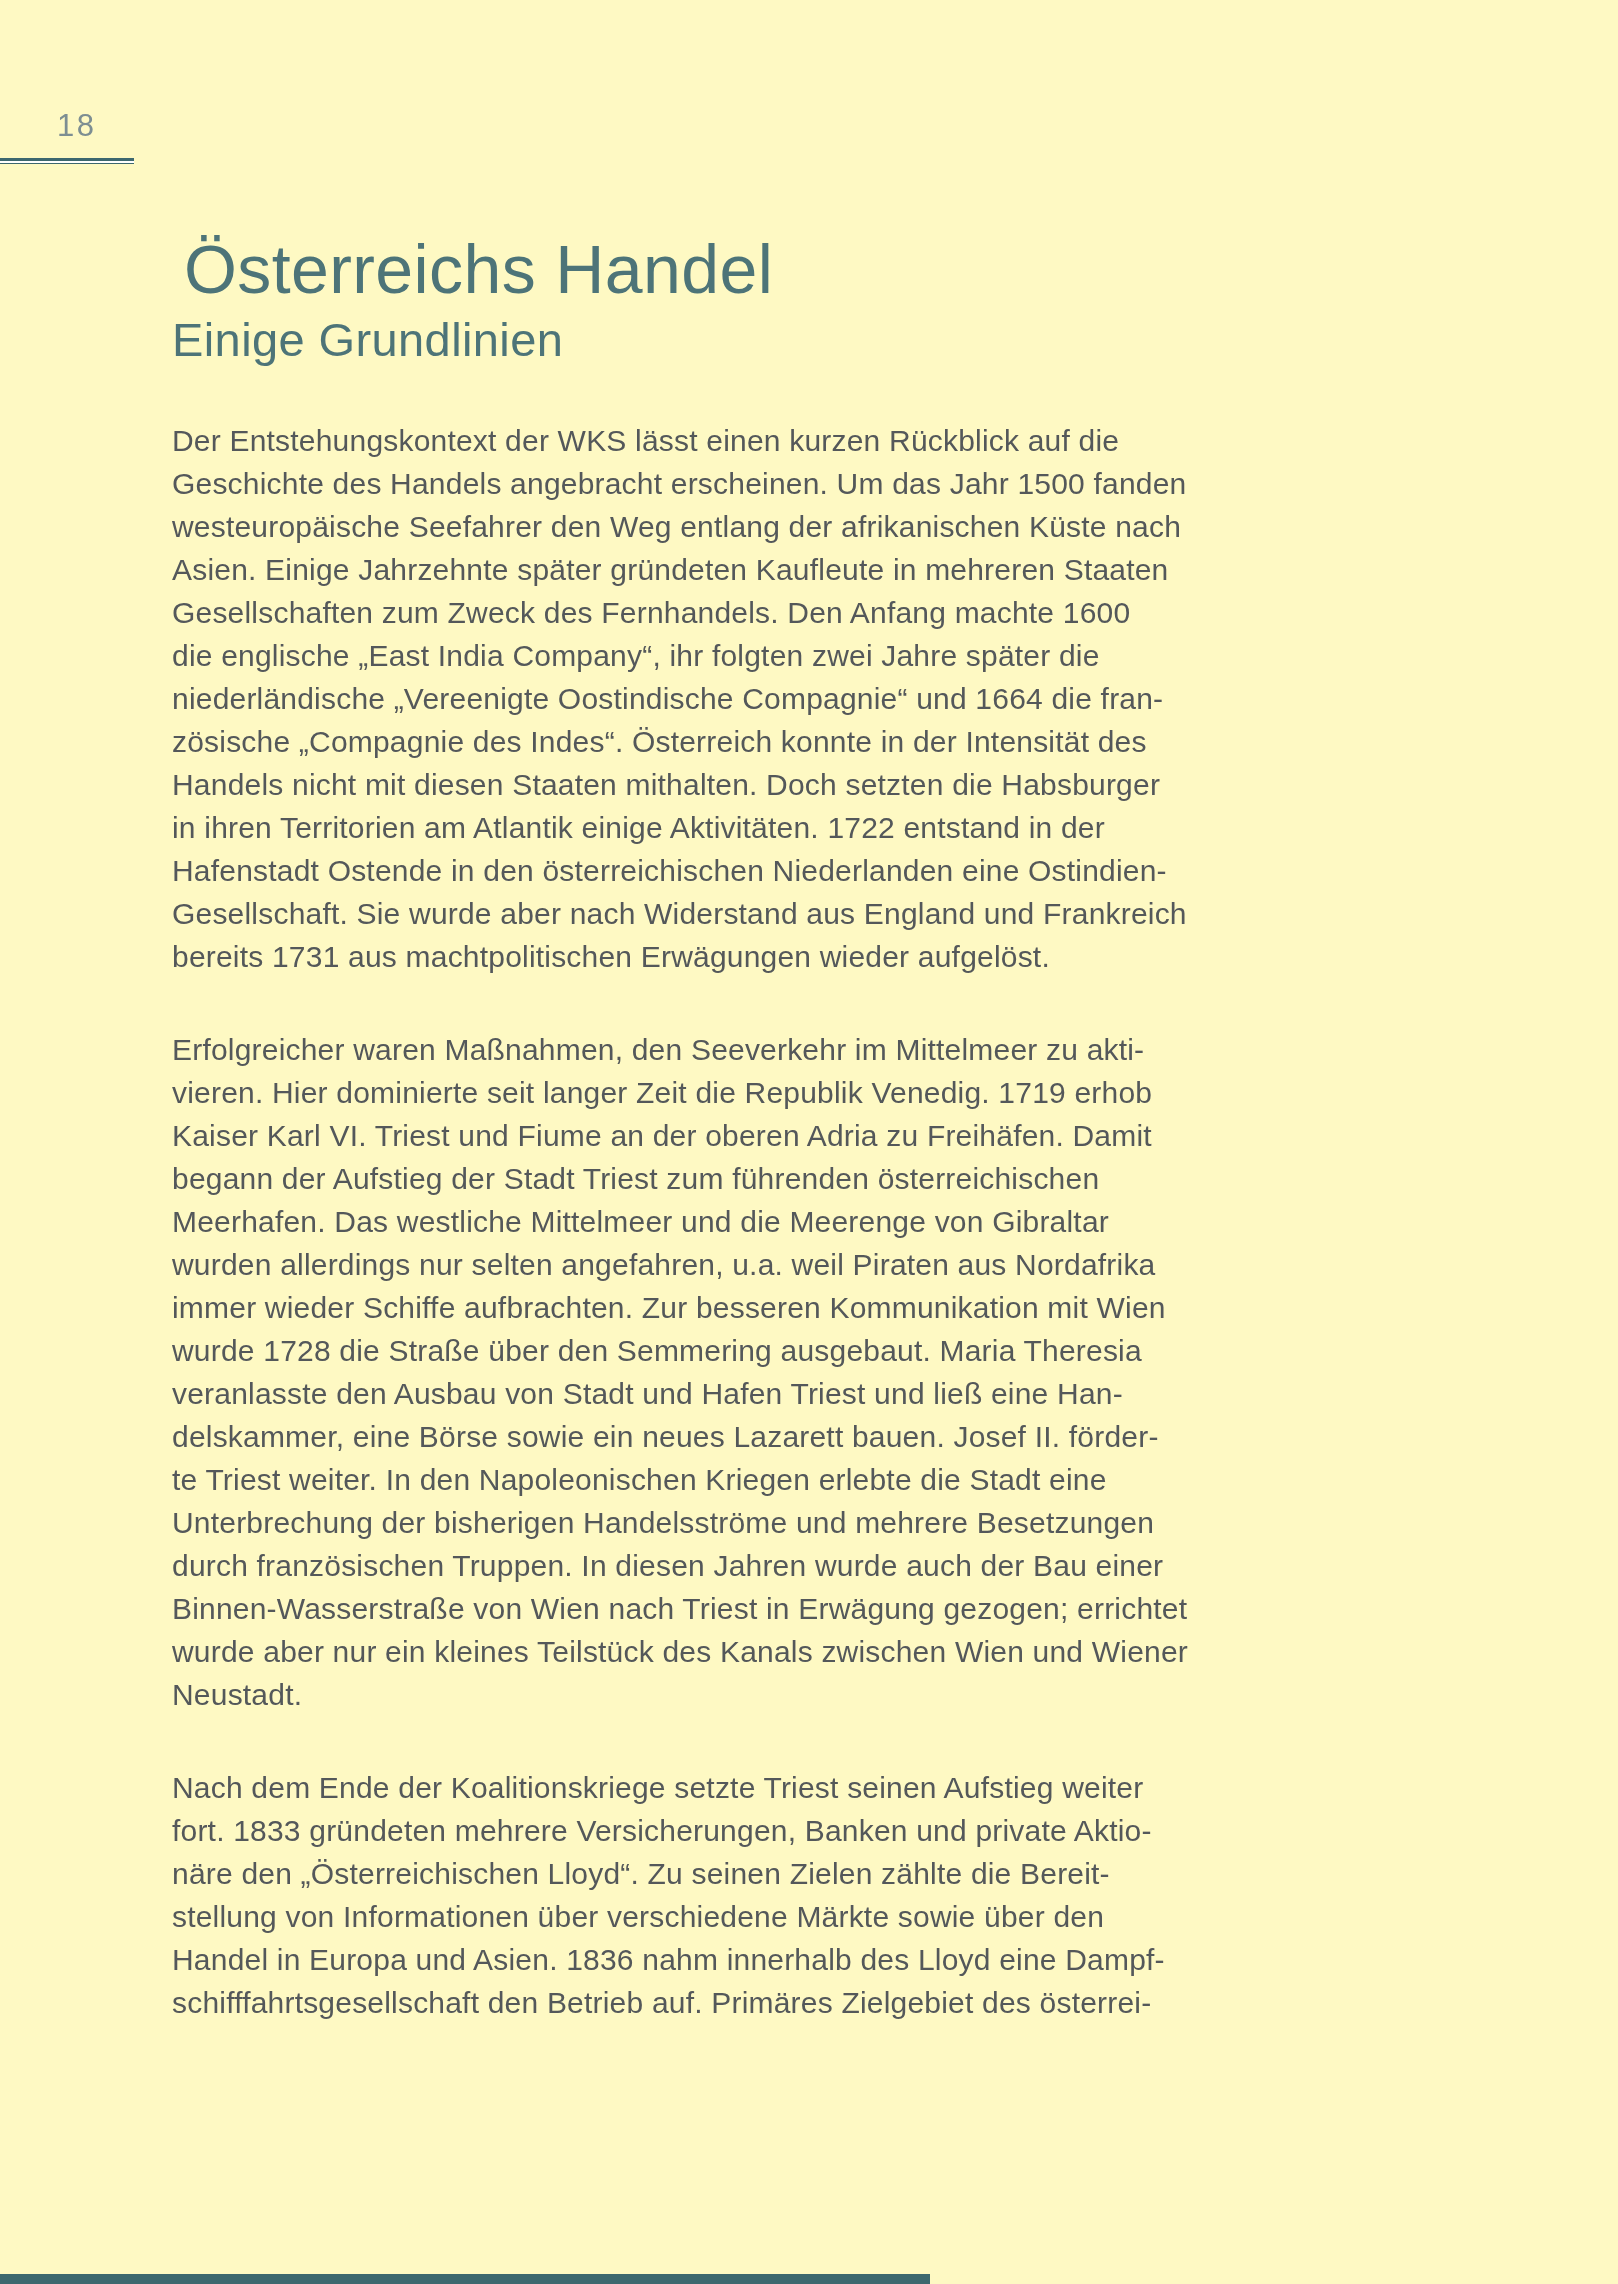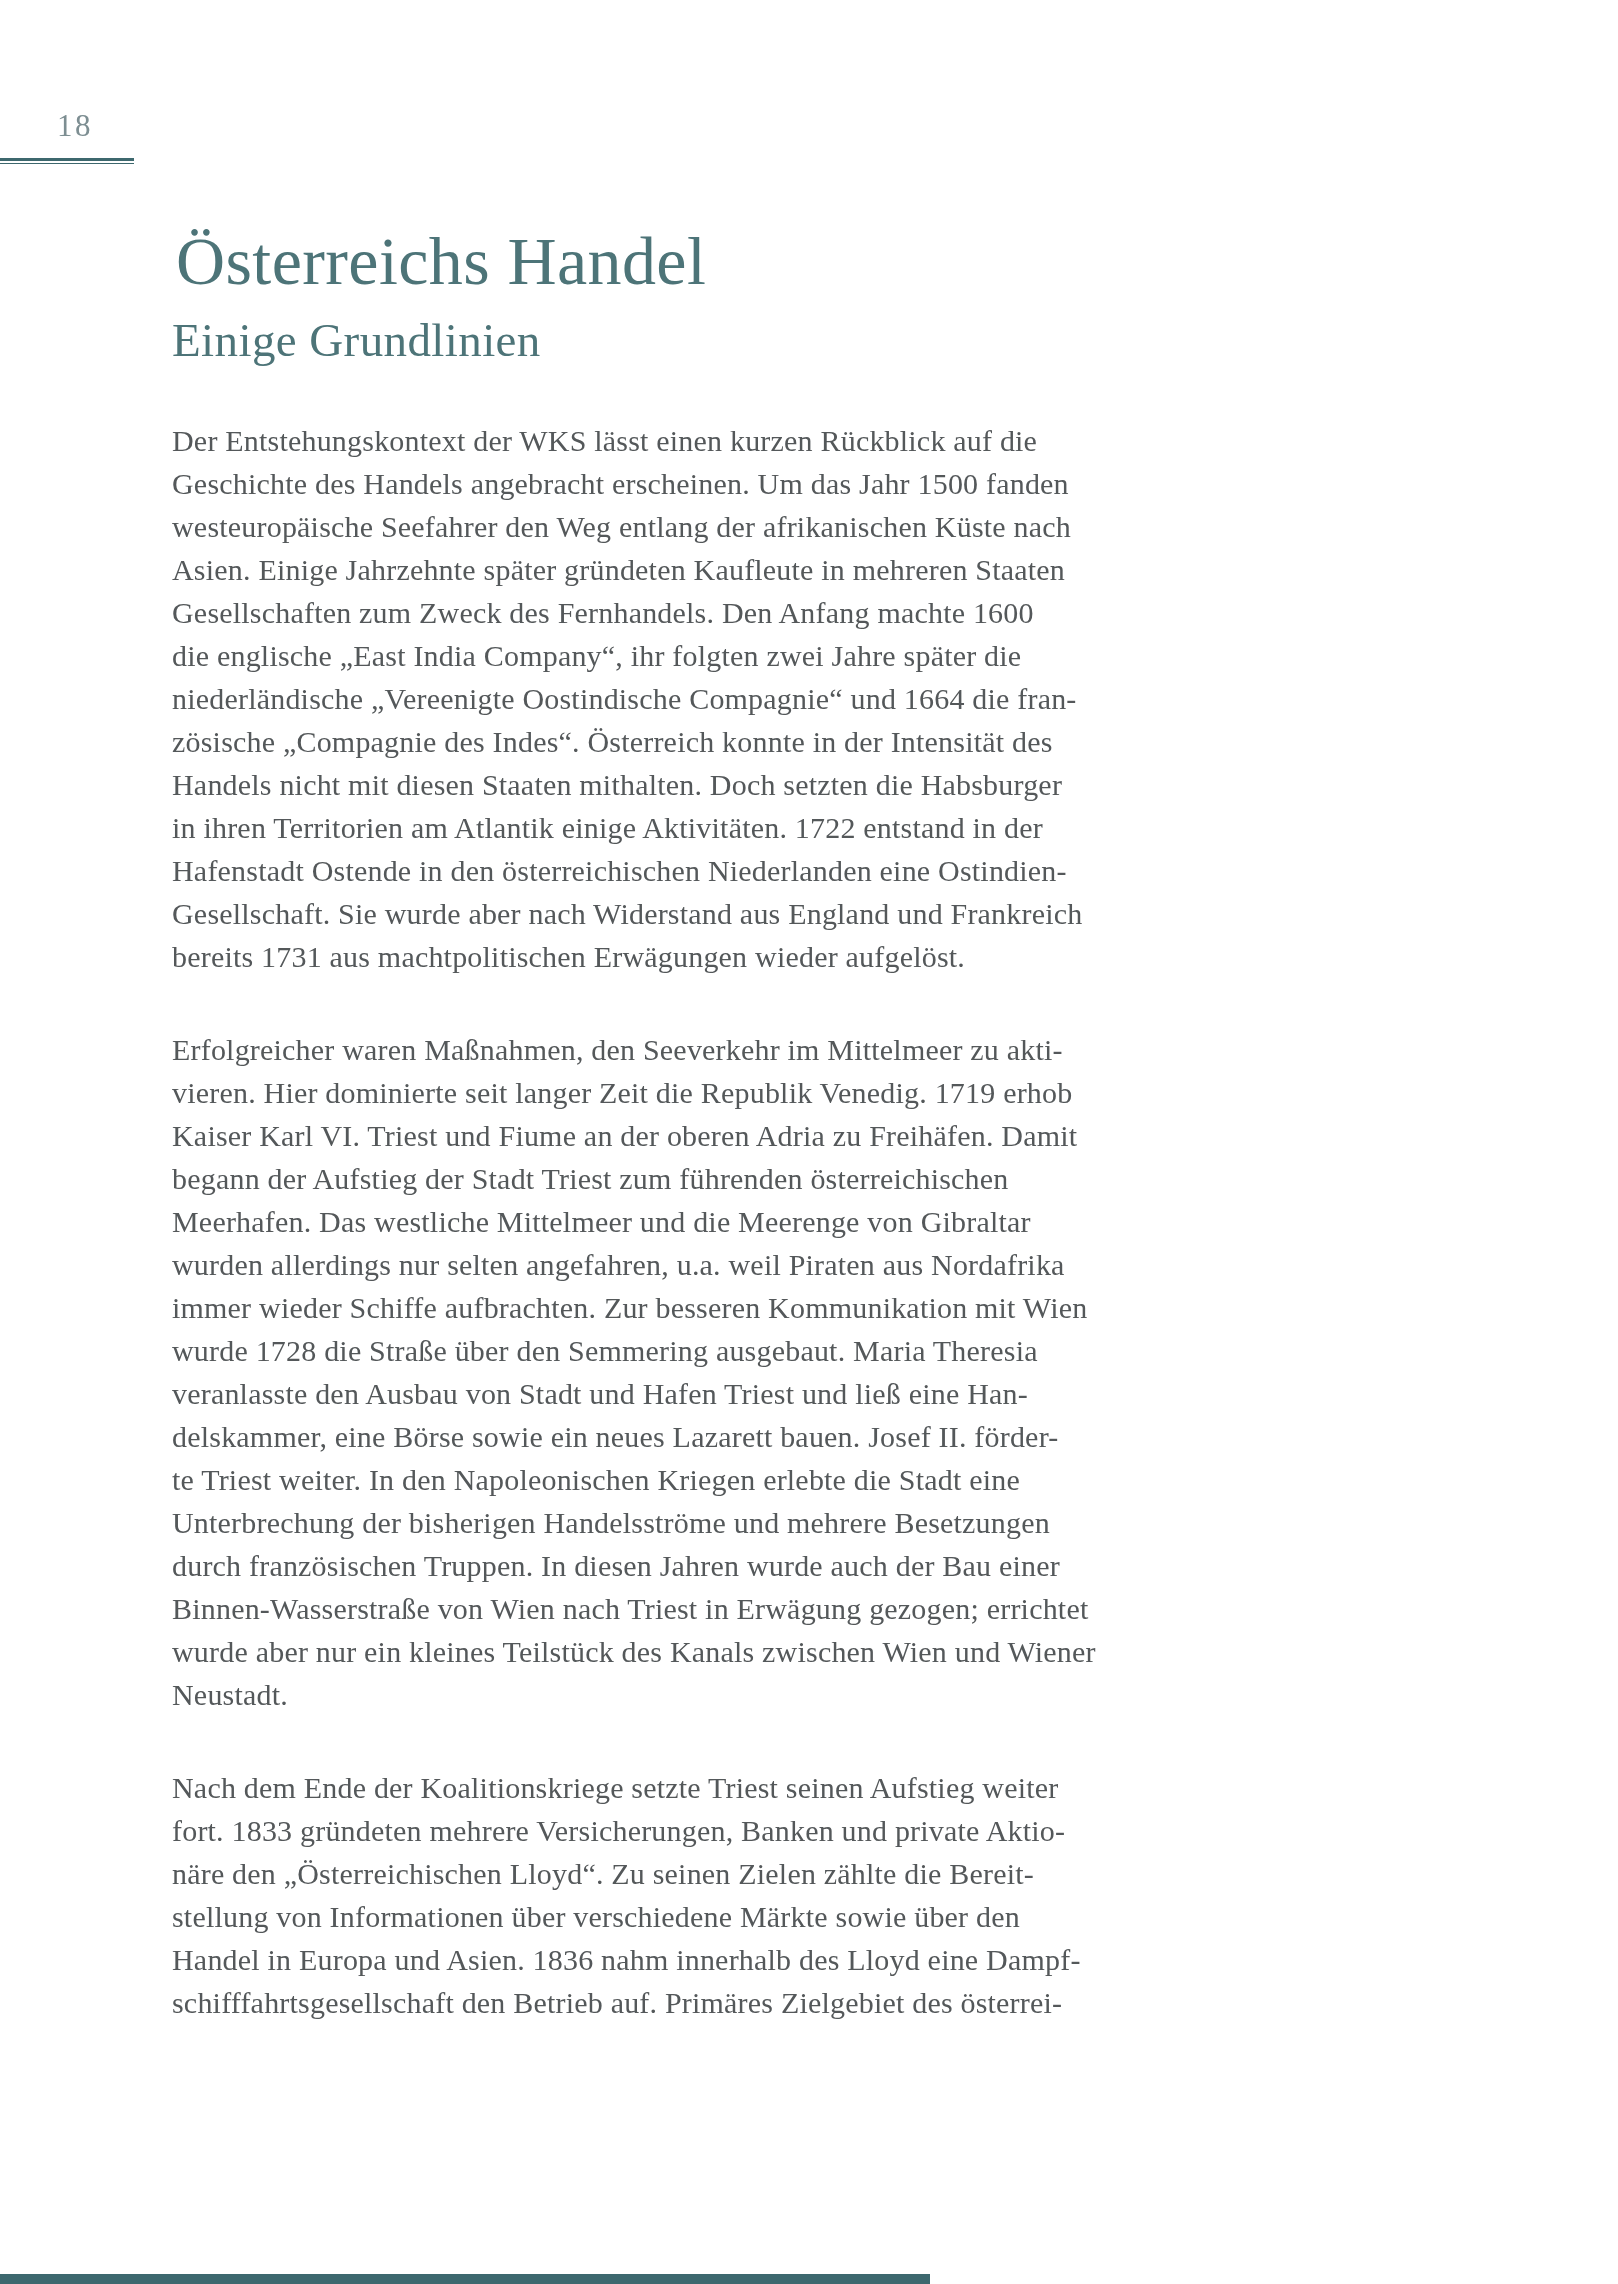--- a/index.html
+++ b/index.html
@@ -1,22 +1,22 @@
 <!DOCTYPE html>
 <html style="font-size:13px"><head>
 <meta charset="utf-8">
 <style>
   html, body { margin: 0; padding: 0; background: #e8e8e8; }
   .page {
     position: relative;
     width: 1618px;
     height: 2284px;
-    background: #ffffff;
+    background: #fef9c3;
     overflow: hidden;
-    font-family: Liberation Serif, serif;
+    font-family: Liberation Sans, sans-serif;
   }
   .page-number {
     position: absolute;
     left: 57px;
     top: 108px;
     font-size: 31px;
     font-weight: 300;
     letter-spacing: 2.4px;
     color: #7d8e92;
   }
@@ -28,21 +28,21 @@
     height: 2.4px;
     box-sizing: content-box;
     border-top: 3.2px solid #3d686e;
     border-bottom: 1.6px solid #3d686e;
     background: #ffffff;
   }
   .title {
     position: absolute;
     left: 172px;
     top: 218px;
-    margin: 4px;
+    margin: 12px;
     font-size: 68px;
     line-height: 1.15;
     font-weight: 500;
     letter-spacing: 0.4px;
     color: #4d7478;
   }
   .subtitle {
     position: absolute;
     left: 172px;
     top: 312px;

